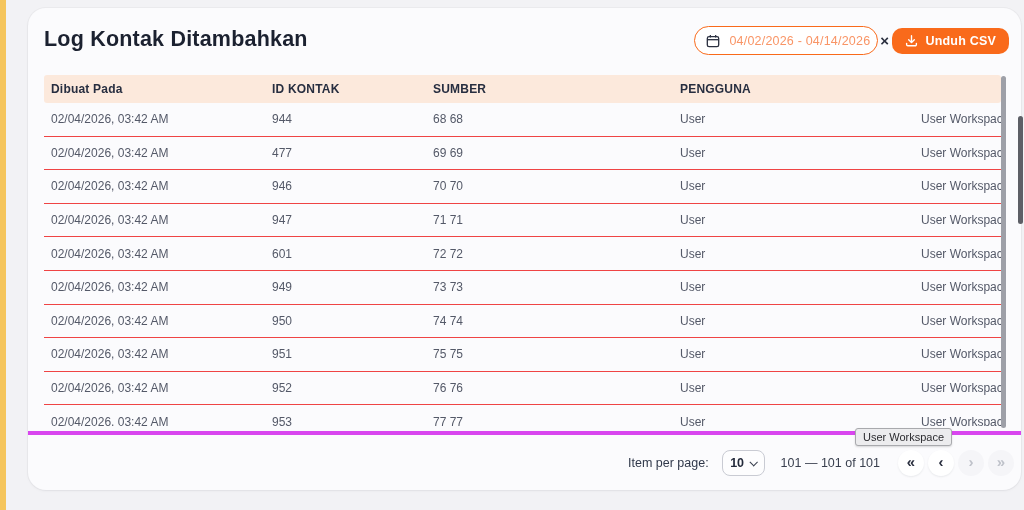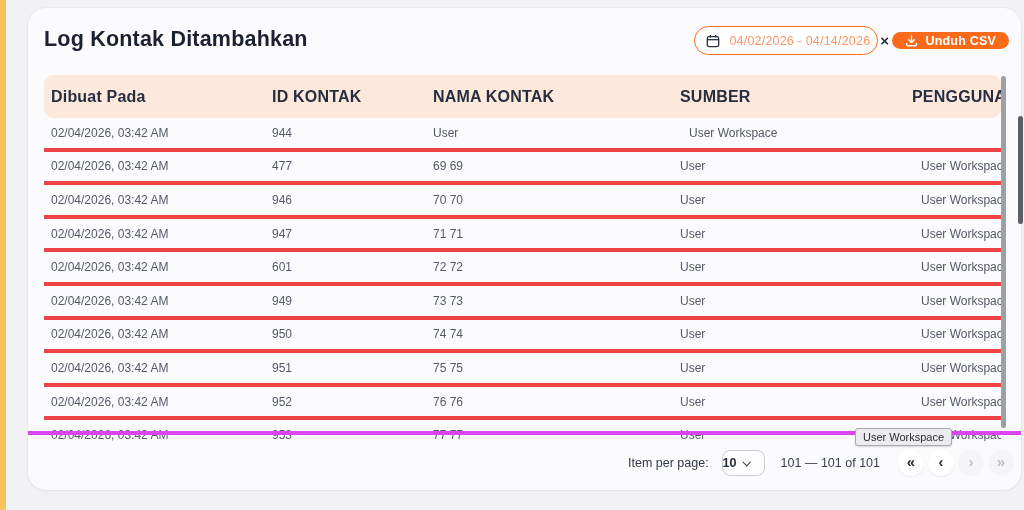--- a/index.html
+++ b/index.html
@@ -38,60 +38,60 @@
   .date-text {
     flex:1 1 auto; text-align:center;
     font-size:12.5px; color:var(--accent-light,#f99566); letter-spacing:.2px;
     white-space:nowrap;
   }
   .clear-x {
     font-size:15px; font-weight:700; color:#2b3040; line-height:1;
     cursor:pointer; padding:0 1px;
   }
   .csv-btn {
-    height:17px; padding:0 13px;
+    height:26px; padding:0 13px;
     background:var(--accent,#f96a1b); color:#ffffff;
     border:none; border-radius:10px;
     font-family:"Liberation Sans", sans-serif;
     font-size:12.5px; font-weight:700; letter-spacing:.2px;
     display:flex; align-items:center; gap:7px; cursor:pointer;
   }
   .table-wrap { position:absolute; left:16px; top:67px; width:957px; }
   .thead {
-    height:43px; background:var(--header-bg,#fce9dc); border-radius:9px;
+    height:28px; background:var(--header-bg,#fce9dc); border-radius:3px;
     display:grid; grid-template-columns:221px 161px 247px 232px 96px;
     align-items:center;
-    font-size:16px; font-weight:700; color:#272e40; letter-spacing:.2px;
+    font-size:12px; font-weight:700; color:#272e40; letter-spacing:.2px;
   }
   .thead > div { padding-left:7px; white-space:nowrap; }
   .tbody { height:323px; overflow:hidden; }
   .trow {
     height:33.6px;
     display:grid; grid-template-columns:221px 161px 247px 232px 96px;
     align-items:center;
-    border-bottom:4px solid #ef4444;
+    border-bottom:1px solid #ef4444;
     font-size:12px; color:#545968;
   }
   .trow > div { padding-left:7px; white-space:nowrap; }
   .trow > div.c-user { padding-left:16px; }
   .tbl-scrollbar {
     position:absolute; left:973px; top:68px; width:5px; height:352px;
     background:#9ea0a8; border-radius:3px; cursor:pointer;
   }
   .card-footer {
     position:absolute; left:0; top:423px; width:993px; height:59px;
     border-top:4px solid #d946ef;
     display:flex; align-items:center; justify-content:flex-end;
     padding-right:7px; gap:0;
   }
   .ipp-label { font-size:12.5px; color:#30384a; margin-right:13px; }
   .ipp-select {
     width:43px; height:26px; border:1px solid #c9cbd3; border-radius:8px;
     background:#fdfdfe;
-    display:flex; align-items:center; gap:6px;
+    display:flex; align-items:center; justify-content:center; gap:6px;
     cursor:pointer;
   }
   .ipp-value { font-size:12.5px; font-weight:700; color:#232a3b; }
   .chev-down {
     width:6px; height:6px;
     border-right:1.5px solid #3a404f; border-bottom:1.5px solid #3a404f;
     transform:rotate(45deg) translateY(-1px);
   }
   .range-text { font-size:12.5px; color:#3a404f; margin:0 14px 0 16px; white-space:nowrap; }
   .pg-btn {
@@ -143,28 +143,28 @@
         <path d="M2 11.5v1.5a1.5 1.5 0 001.5 1.5h9a1.5 1.5 0 001.5-1.5v-1.5"></path>
       </svg>
       <span>Unduh CSV</span>
     </button>
   </div>
 
   <div class="table-wrap">
     <div class="thead">
       <div>Dibuat Pada</div>
       <div>ID KONTAK</div>
-      <div>NAMA KONTAK</div>
       <div>SUMBER</div>
       <div>PENGGUNA</div>
     </div>
     <div class="tbody">
   <div class="trow">
     <div class="c-created">02/04/2026, 03:42 AM</div>
     <div class="c-id">944</div>
+    <div class="c-name">68 68</div>
     <div class="c-source">User</div>
     <div class="c-user">User Workspace</div>
   </div>
 
   <div class="trow">
     <div class="c-created">02/04/2026, 03:42 AM</div>
     <div class="c-id">477</div>
     <div class="c-name">69 69</div>
     <div class="c-source">User</div>
     <div class="c-user">User Workspace</div>

